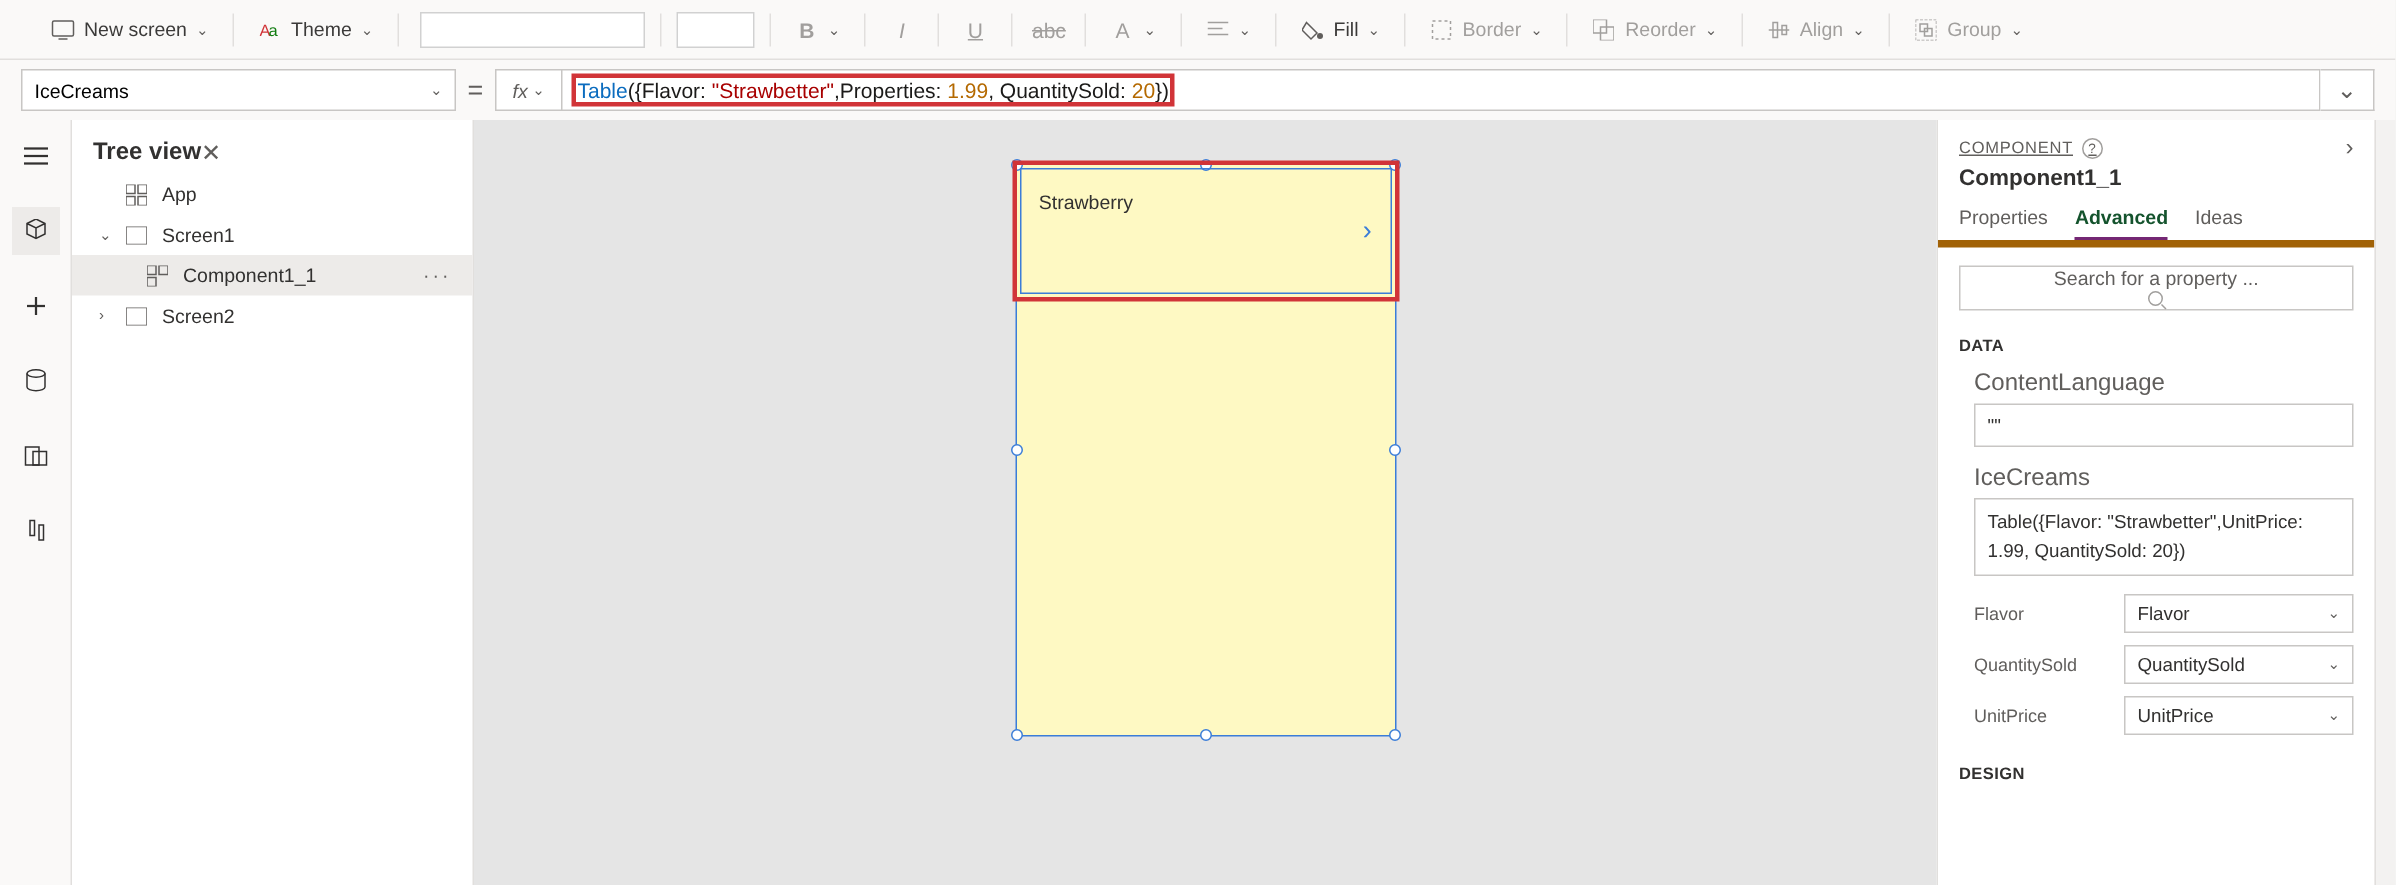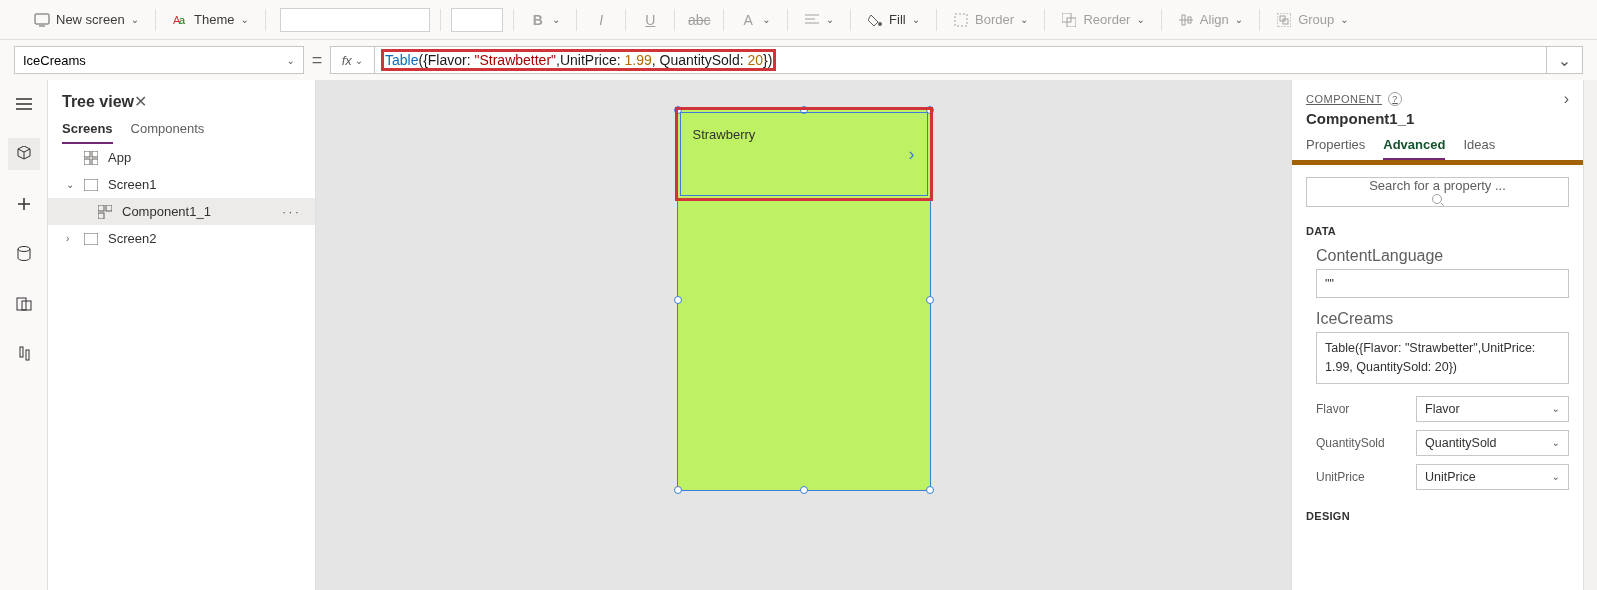--- a/index.html
+++ b/index.html
@@ -46,21 +46,21 @@
   .tree-list { font-size:13px; color:#323130;}
   .tree-item { display:flex; align-items:center; gap:8px; padding:6px 14px 6px 18px;}
   .tree-item.nested { padding-left:32px;}
   .tree-item.sel { background:#edebe9;}
   .tree-item .exp { width:10px; font-size:10px; color:#605e5c;}
   .tree-item .ic { width:16px; display:flex; align-items:center;}
   .tree-item .more { margin-left:auto; color:#605e5c; letter-spacing:2px;}
   
   
   .canvas { flex:1; background:#e5e5e5; position:relative; }
-  .phone { position:absolute; left:50%; top:30px; transform:translateX(-50%); width:252px; height:380px; background:#bef264; }
+  .phone { position:absolute; left:50%; top:30px; transform:translateX(-50%); width:252px; height:380px; background:#fef9c3; }
   .sel-outline { position:absolute; left:-1px; top:-1px; right:-1px; bottom:-1px; border:1px solid #3b7dd8; }
   .handle { position:absolute; width:8px; height:8px; background:#fff; border:1px solid #3b7dd8; border-radius:50%; }
   .h-tl{top:-4px;left:-4px}.h-tr{top:-4px;right:-4px}.h-bl{bottom:-4px;left:-4px}.h-br{bottom:-4px;right:-4px}
   .h-tc{top:-4px;left:calc(50% - 4px)}.h-bc{bottom:-4px;left:calc(50% - 4px)}
   .h-lc{top:calc(50% - 4px);left:-4px}.h-rc{top:calc(50% - 4px);right:-4px}
   .gallery-item { border:1px solid #3b7dd8; height:84px; margin:2px; position:relative; padding:14px 12px; font-size:13px; color:#323130; outline:3px solid #d13438; outline-offset:2px;}
   .gallery-item .arrow { position:absolute; right:12px; top:50%; transform:translateY(-50%); color:#3b7dd8; font-size:18px;}
   
   
   .rightpanel { width:292px; background:#fff; border-left:1px solid #e1dfdd; display:flex; flex-direction:column; font-size:13px;}
@@ -238,21 +238,21 @@
     <span>IceCreams</span>
     <span class="chev">⌄</span>
   </div>
   <div class="eq">=</div>
   <div class="fx-btn">
     <span style="font-style:italic">fx</span>
     <span class="chev">⌄</span>
   </div>
   <div class="formula-input">
     <span class="formula-hl">
-      <span class="fml-blue">Table</span><span class="fml-plain">({Flavor: </span><span class="fml-red">"Strawbetter"</span><span class="fml-plain">,UnitPrice: </span><span class="fml-num">1.99</span><span class="fml-plain">, QuantitySold: </span><span class="fml-num">20</span><span class="fml-plain">})</span>
+      <span class="fml-blue">Table</span><span class="fml-plain">({Flavor: </span><span class="fml-red">"Strawbetter"</span><span class="fml-plain">,Properties: </span><span class="fml-num">1.99</span><span class="fml-plain">, QuantitySold: </span><span class="fml-num">20</span><span class="fml-plain">})</span>
     </span>
   </div>
   <div class="formula-expand">
     <span class="chev" style="font-size:16px">⌄</span>
   </div>
 </div>
 
 <div class="main">
 
   <div class="leftrail">
@@ -291,24 +291,20 @@
           <rect x="3" y="1" width="3" height="10" fill="none" stroke="#323130"></rect>
           <rect x="9" y="4" width="3" height="10" fill="none" stroke="#323130"></rect>
         </svg>
       </div>
   </div>
 
   <div class="treepanel">
     <div class="hdr">
       <h3>Tree view</h3>
       <span style="font-size:16px;color:#605e5c;cursor:pointer">✕</span>
-    </div>
-    <div class="tabs">
-      <span class="active">Screens</span>
-      <span>Components</span>
     </div>
     <div class="tree-list">
       <div class="tree-item">
         <span class="exp"></span>
         <span class="ic">
             <svg width="14" height="14">
               <rect x="0" y="0" width="6" height="6" fill="none" stroke="#605e5c"></rect>
               <rect x="8" y="0" width="6" height="6" fill="none" stroke="#605e5c"></rect>
               <rect x="0" y="8" width="6" height="6" fill="none" stroke="#605e5c"></rect>
               <rect x="8" y="8" width="6" height="6" fill="none" stroke="#605e5c"></rect>

